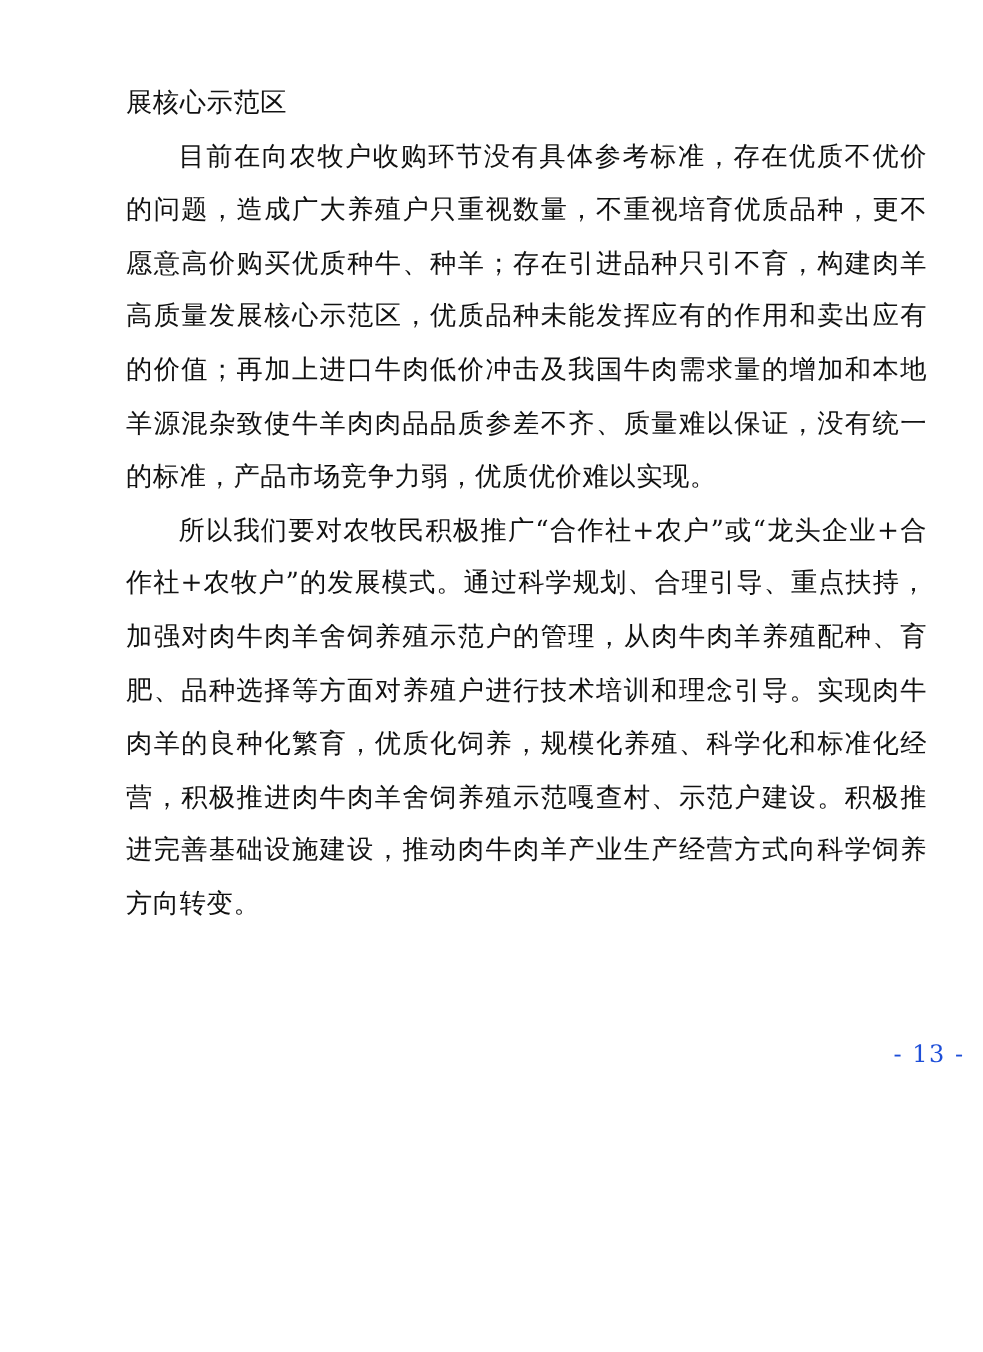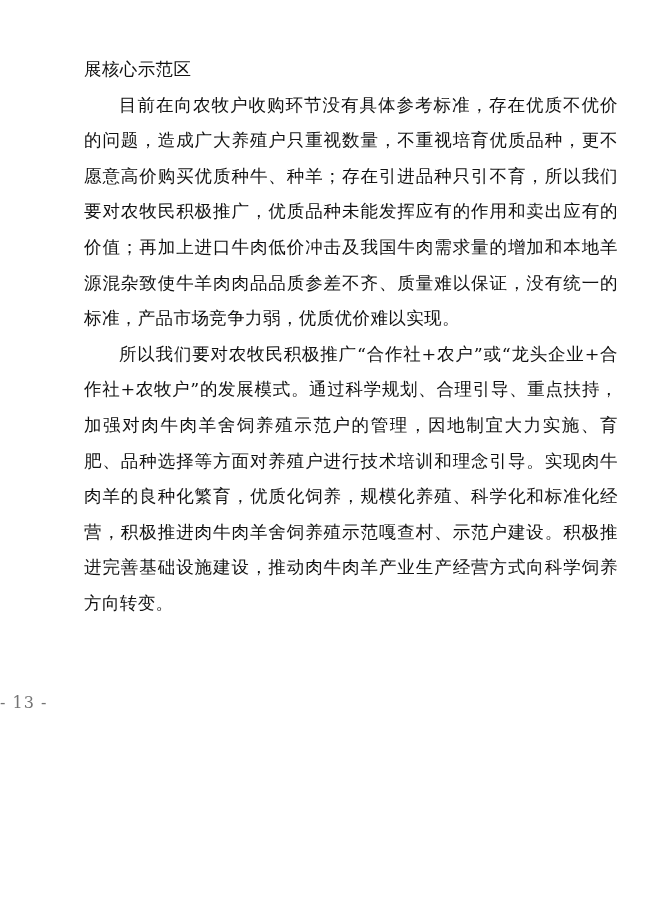--- a/index.html
+++ b/index.html
@@ -34,30 +34,30 @@
     text-indent: 0;
   }
   .para.indent {
     text-indent: 2em;
   }
   .page-number {
     position: absolute;
     left: 0;
     right: 12px;
     bottom: 26px;
-    text-align: left;
+    text-align: right;
     font-size: 16px;
-    color: #737373;
+    color: #1d4ed8;
     letter-spacing: 1px;
     font-family: "DejaVu Serif", "Liberation Serif", serif;
   }
 </style>
 </head>
 <body>
 
 <div class="page">
   <div class="doc-body">
     <p class="para">展核心示范区</p>
-    <p class="para indent">目前在向农牧户收购环节没有具体参考标准，存在优质不优价的问题，造成广大养殖户只重视数量，不重视培育优质品种，更不愿意高价购买优质种牛、种羊；存在引进品种只引不育，所以我们要对农牧民积极推广，优质品种未能发挥应有的作用和卖出应有的价值；再加上进口牛肉低价冲击及我国牛肉需求量的增加和本地羊源混杂致使牛羊肉肉品品质参差不齐、质量难以保证，没有统一的标准，产品市场竞争力弱，优质优价难以实现。</p>
-    <p class="para indent">所以我们要对农牧民积极推广“合作社+农户”或“龙头企业+合作社+农牧户”的发展模式。通过科学规划、合理引导、重点扶持，加强对肉牛肉羊舍饲养殖示范户的管理，因地制宜大力实施、育肥、品种选择等方面对养殖户进行技术培训和理念引导。实现肉牛肉羊的良种化繁育，优质化饲养，规模化养殖、科学化和标准化经营，积极推进肉牛肉羊舍饲养殖示范嘎查村、示范户建设。积极推进完善基础设施建设，推动肉牛肉羊产业生产经营方式向科学饲养方向转变。</p>
+    <p class="para indent">目前在向农牧户收购环节没有具体参考标准，存在优质不优价的问题，造成广大养殖户只重视数量，不重视培育优质品种，更不愿意高价购买优质种牛、种羊；存在引进品种只引不育，构建肉羊高质量发展核心示范区，优质品种未能发挥应有的作用和卖出应有的价值；再加上进口牛肉低价冲击及我国牛肉需求量的增加和本地羊源混杂致使牛羊肉肉品品质参差不齐、质量难以保证，没有统一的标准，产品市场竞争力弱，优质优价难以实现。</p>
+    <p class="para indent">所以我们要对农牧民积极推广“合作社+农户”或“龙头企业+合作社+农牧户”的发展模式。通过科学规划、合理引导、重点扶持，加强对肉牛肉羊舍饲养殖示范户的管理，从肉牛肉羊养殖配种、育肥、品种选择等方面对养殖户进行技术培训和理念引导。实现肉牛肉羊的良种化繁育，优质化饲养，规模化养殖、科学化和标准化经营，积极推进肉牛肉羊舍饲养殖示范嘎查村、示范户建设。积极推进完善基础设施建设，推动肉牛肉羊产业生产经营方式向科学饲养方向转变。</p>
   </div>
   <div class="page-number">- 13 -</div>
 </div>
 
 </body></html>

